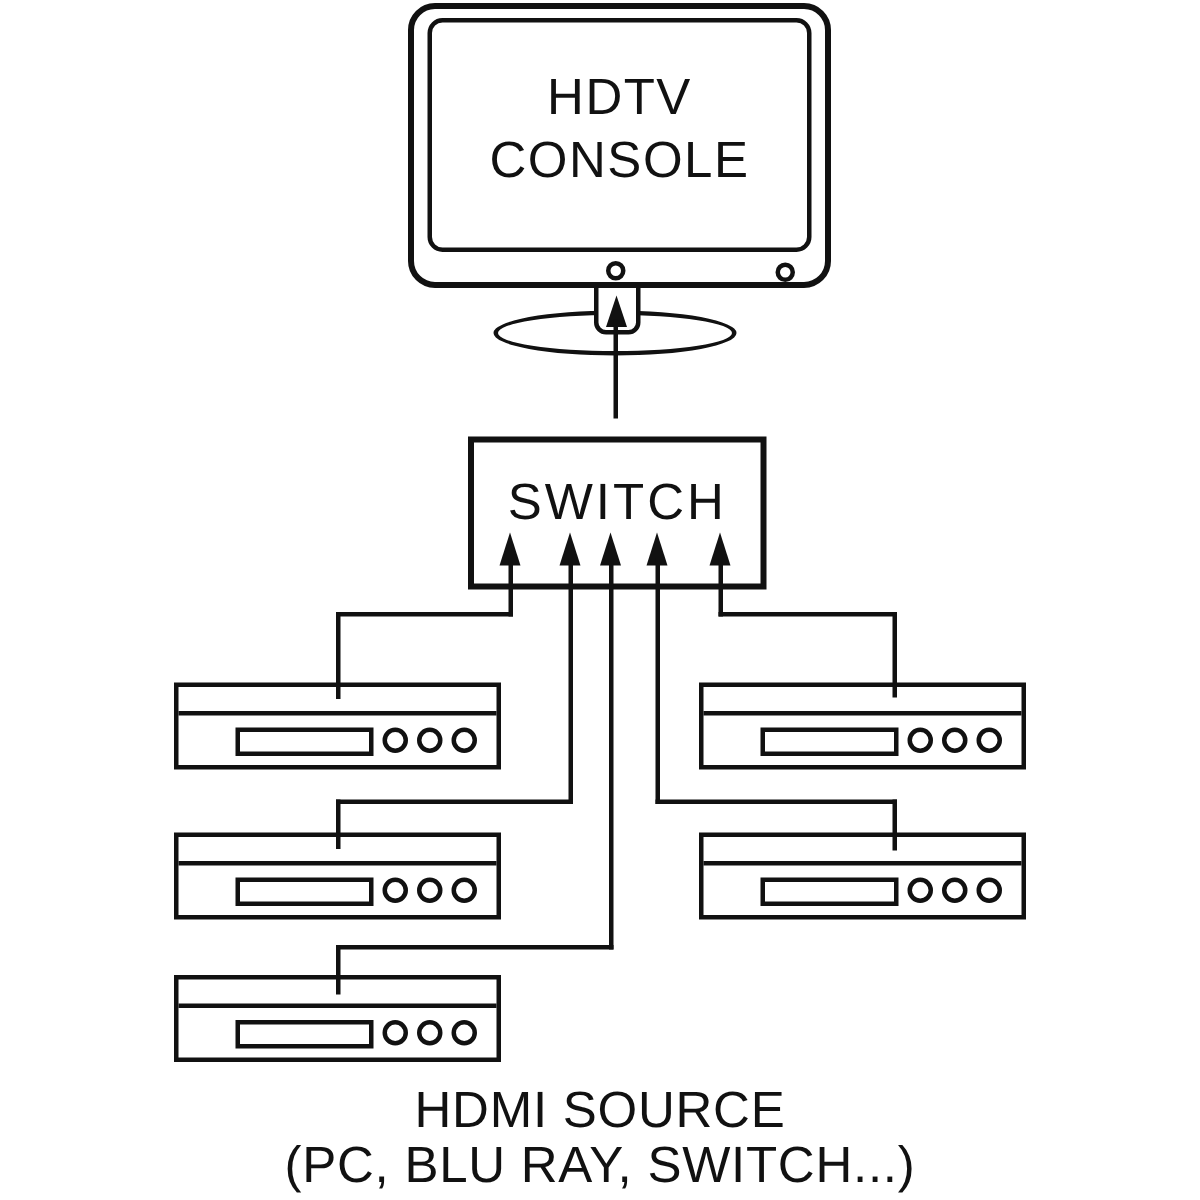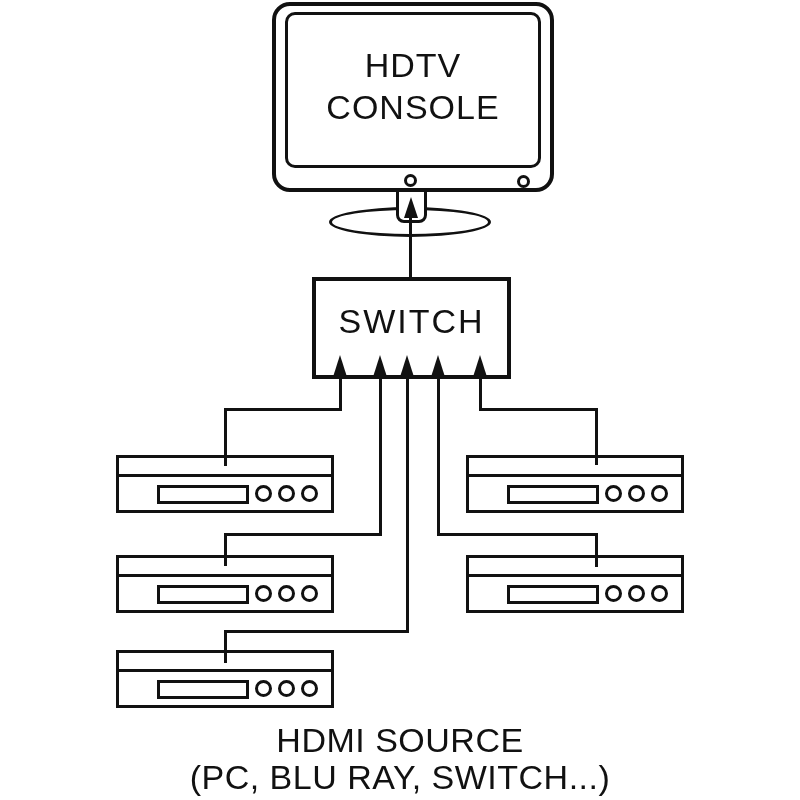--- a/index.html
+++ b/index.html
@@ -17,21 +17,21 @@
   .monitor-outer{left:272px;top:2px;width:282px;height:190px;border:4px solid var(--ink);border-radius:18px;background:var(--bg);z-index:3;}
   .monitor-screen{left:285px;top:12px;width:256px;height:156px;border:3px solid var(--ink);border-radius:10px;z-index:4;
     display:flex;align-items:center;justify-content:center;text-align:center;}
   .monitor-screen .label{font-size:34px;line-height:42px;letter-spacing:1px;transform:translateY(-4px);}
   .bezel-dot{width:13px;height:13px;border:3px solid var(--ink);border-radius:50%;background:var(--bg);z-index:5;}
   .dot-center{left:404px;top:174px;}
   .dot-right{left:517px;top:175px;}
   .base-ellipse{left:329px;top:207px;width:162px;height:30px;border:3px solid var(--ink);border-radius:50%;z-index:1;}
   .stand{left:396px;top:189px;width:31px;height:34px;border:3px solid var(--ink);border-radius:0 0 8px 8px;background:var(--bg);z-index:2;}
   
-  .switch-box{left:312px;top:277px;width:199px;height:102px;border:4px solid var(--ink);z-index:2;
+  .switch-box{left:312px;top:291px;width:199px;height:102px;border:4px solid var(--ink);z-index:2;
     display:flex;align-items:center;justify-content:center;text-align:center;}
   .switch-box .label{font-size:34px;line-height:31px;letter-spacing:2px;transform:translateY(-7px);}
   
   .seg{position:absolute;background:var(--ink);z-index:6;}
   .arrow-up{position:absolute;width:0;height:0;border-left:7px solid transparent;border-right:7px solid transparent;border-bottom:22px solid var(--ink);z-index:6;}
   
   .device{width:218px;height:58px;border:3px solid var(--ink);background:var(--bg);z-index:2;}
   .device .lid{position:absolute;left:0;top:0;width:100%;height:16px;border-bottom:3px solid var(--ink);box-sizing:content-box;}
   .device .tray{position:absolute;left:38px;top:27px;width:86px;height:13px;border:3px solid var(--ink);}
   .device .btn{position:absolute;top:27px;width:11px;height:11px;border:3px solid var(--ink);border-radius:50%;}

